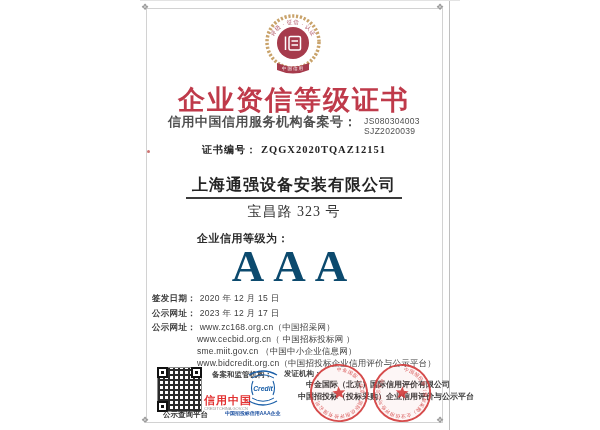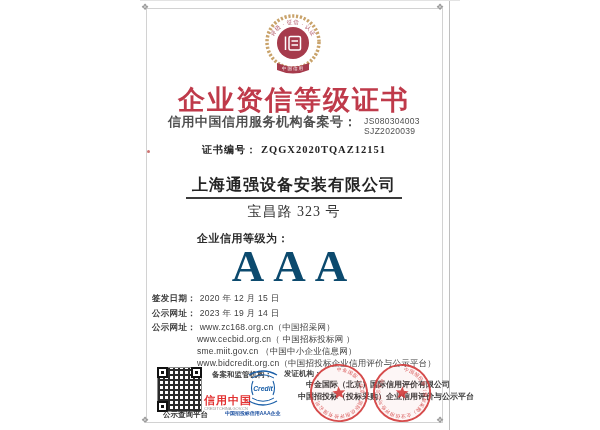--- a/index.html
+++ b/index.html
@@ -124,21 +124,21 @@
 
   <div class="abs rating-label">企业信用等级为：</div>
   <div class="abs rating serif">AAA</div>
 
   <div class="abs meta" style="left:152px;top:293px;">
     <span class="lbl">签发日期：</span>
     <span>2020 年 12 月 15 日</span>
   </div>
   <div class="abs meta" style="left:152px;top:308px;">
     <span class="lbl">公示网址：</span>
-    <span>2023 年 19 月 14 日</span>
+    <span>2023 年 12 月 17 日</span>
   </div>
   <div class="abs meta" style="left:152px;top:322px;">
     <span class="lbl">公示网址：</span>
     <span>www.zc168.org.cn（中国招采网）</span>
   </div>
   <div class="abs site-line" style="top:334px;">www.cecbid.org.cn（ 中国招标投标网 ）</div>
   <div class="abs site-line" style="top:346px;">sme.miit.gov.cn （中国中小企业信息网）</div>
   <div class="abs site-line" style="top:358px;">www.bidcredit.org.cn（中国招投标企业信用评价与公示平台）</div>
 
   <div class="abs qr">

